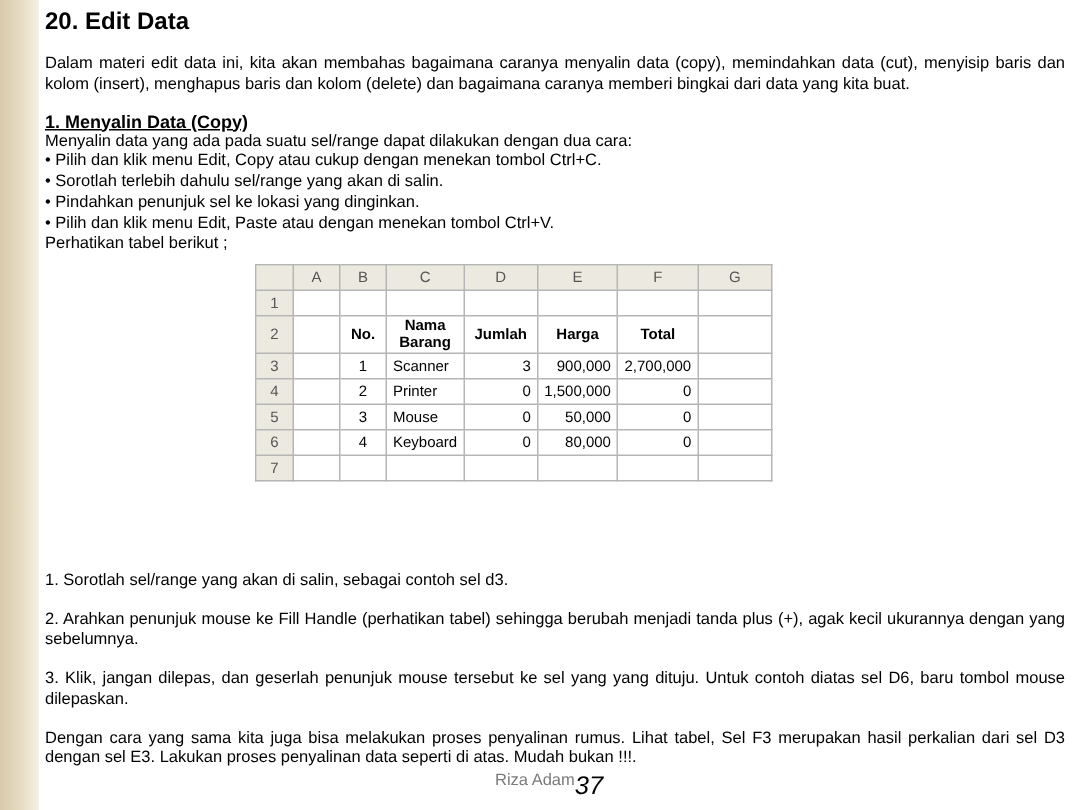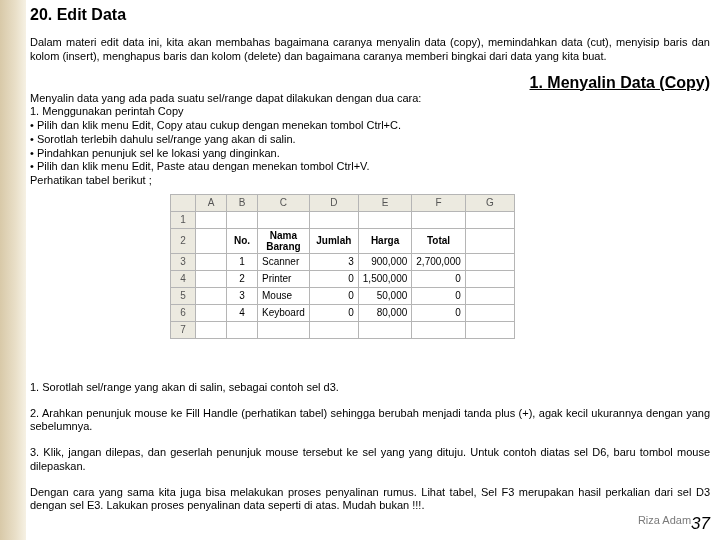--- a/index.html
+++ b/index.html
@@ -22,21 +22,21 @@
     background: linear-gradient(to right, #d8c9a8 0%, #e9dfc8 60%, #f6f1e4 100%);
   }
   .content {
     position: absolute;
     left: 30px;
     top: 6px;
     width: 680px;
   }
   .title { font-weight: bold; font-size: 16px; }
   .para { text-align: justify; margin-top: 12px; line-height: 1.25; }
-  .subtitle { font-weight: bold; text-decoration: underline; margin-top: 10px; font-size: 16px; text-align: right; }
+  .subtitle { font-weight: bold; text-decoration: underline; margin-top: 10px; font-size: 12px; }
   .lines div { line-height: 1.25; }
   .table-wrap { margin: 6px 0 8px 140px; }
   table.sheet {
     border-collapse: collapse;
     font-size: 10px;
     background: #fff;
   }
   table.sheet th, table.sheet td {
     border: 1px solid #b5b5b5;
     padding: 1px 4px;
@@ -65,41 +65,40 @@
   .ctr { text-align: center; }
   .footer {
     position: absolute;
     bottom: 6px;
     left: 30px;
     width: 680px;
   }
   .footer .para { text-align: justify; }
   .footer-line {
     display: flex;
-    justify-content: flex-end;
+    justify-content: flex-start;
     width: 100%;
     margin-top: 1px;
   }
   .footer-author { color: #7a7a7a; font-size: 11px; margin-left: 300px;}
   .footer-pn { font-size: 17px; font-style: italic; }
   .col-c{width:70px}.col-d{width:46px}.col-e{width:56px}.col-f{width:66px}.col-g{width:30px}
 </style>
 </head>
 <body>
 
 <div class="side-accent"></div>
 
 <div class="content">
   <div class="title">20. Edit Data</div>
   <div class="para">Dalam materi edit data ini, kita akan membahas bagaimana caranya menyalin data (copy), memindahkan data (cut), menyisip baris dan kolom (insert), menghapus baris dan kolom (delete) dan bagaimana caranya memberi bingkai dari data yang kita buat.</div>
 
   <div class="subtitle">1. Menyalin Data (Copy)</div>
   <div class="lines">
     <div>Menyalin data yang ada pada suatu sel/range dapat dilakukan dengan dua cara:</div>
-    <div>1. Menggunakan perintah Copy</div>
     <div>• Pilih dan klik menu Edit, Copy atau cukup dengan menekan tombol Ctrl+C.</div>
     <div>• Sorotlah terlebih dahulu sel/range yang akan di salin.</div>
     <div>• Pindahkan penunjuk sel ke lokasi yang dinginkan.</div>
     <div>• Pilih dan klik menu Edit, Paste atau dengan menekan tombol Ctrl+V.</div>
     <div>Perhatikan tabel berikut ;</div>
   </div>
 
   <div class="table-wrap">
     <table class="sheet">
       <tbody>

